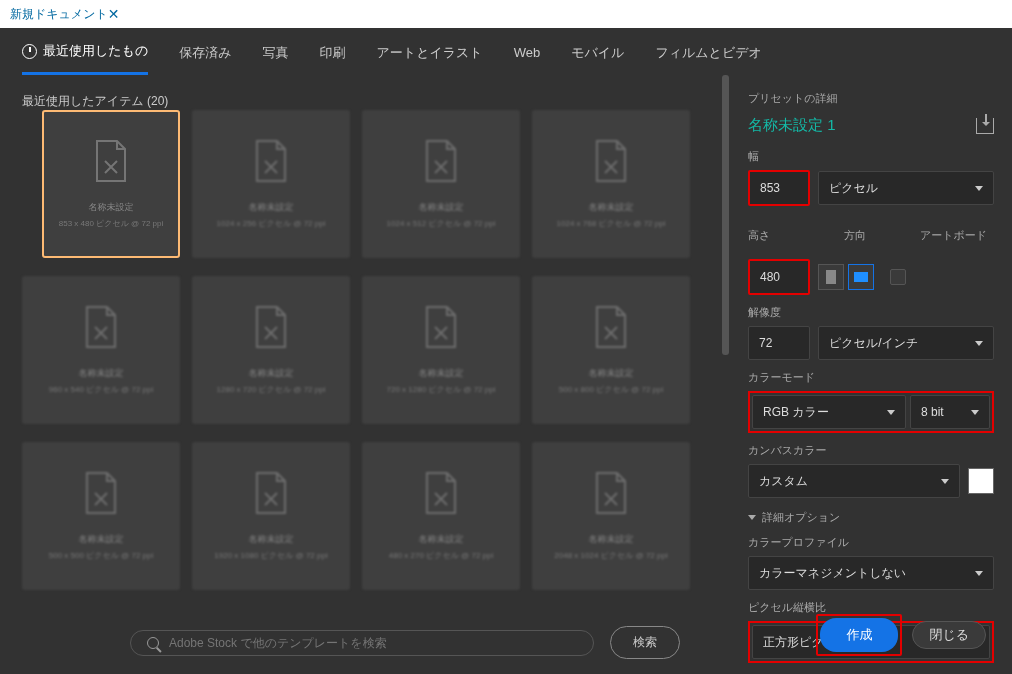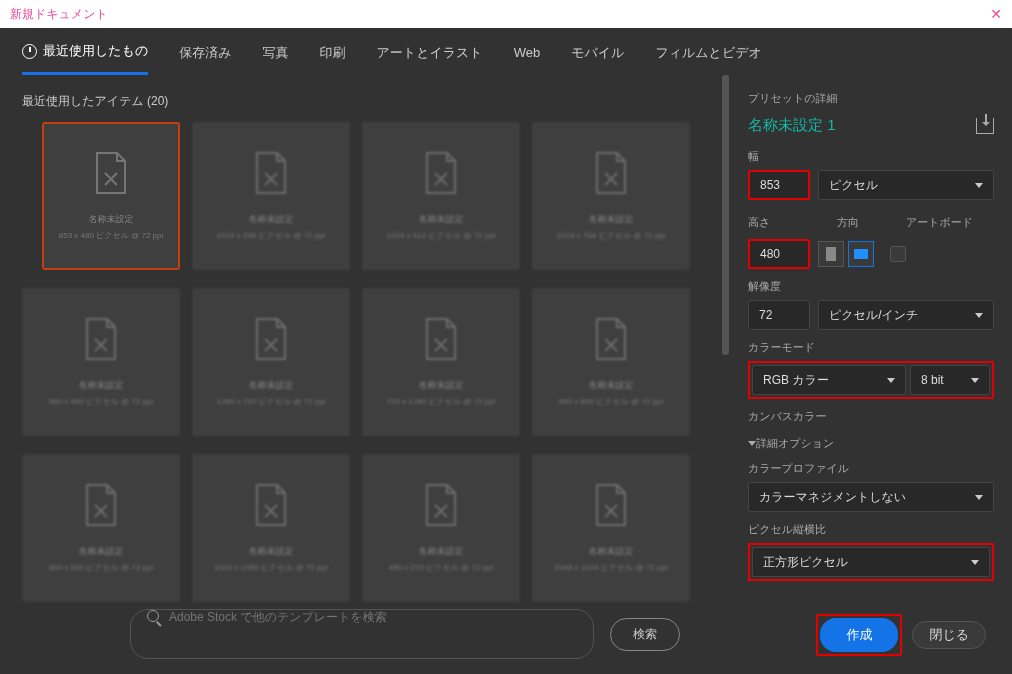--- a/index.html
+++ b/index.html
@@ -1,52 +1,52 @@
 <!DOCTYPE html>
 <html><head>
 <meta charset="utf-8">
 <style>
 * { margin: 0; padding: 0; box-sizing: border-box; font-family: "Hiragino Kaku Gothic Pro", "Yu Gothic", sans-serif; }
 body { background: #323232; color: #ccc; width: 1012px; height: 674px; overflow: hidden; }
-.titlebar { background: #fff; color: #ec4899; height: 28px; display: flex; align-items: center; justify-content: space-between; padding: 0 10px; font-size: 12px; }
+.titlebar { background: #fff; color: #0369a1; height: 28px; display: flex; align-items: center; padding: 0 10px; font-size: 12px; }
 .titlebar .close { font-size: 14px; cursor: pointer; }
 .tabs { display: flex; gap: 31px; padding: 14px 22px 0; background: #323232; }
 .tab { color: #ccc; font-size: 13px; padding-bottom: 12px; cursor: pointer; display: flex; align-items: center; gap: 6px; }
 .tab.active { border-bottom: 3px solid #1473e6; color: #fff; }
 .main { display: flex; height: calc(674px - 28px - 44px); }
 .left { flex: 1; padding: 18px 0 0 22px; position: relative; min-width: 0; }
-.recent-label { font-size: 12px; color: #ccc; margin-bottom: 12px; }
+.recent-label { font-size: 12px; color: #ccc; }
 .grid { display: grid; grid-template-columns: repeat(4, 158px); gap: 18px 12px; }
 .card { background: #3f3f3f; height: 148px; border-radius: 3px; display: flex; flex-direction: column; align-items: center; justify-content: center; cursor: pointer; filter: blur(1.2px); }
-.card.selected { border: 2px solid #c2410c; filter: none; background: #3f3f3f; margin-left: 20px; }
+.card.selected { border: 2px solid #fdba74; filter: none; background: #3f3f3f; margin-left: 20px; }
 .card .fileicon { width: 36px; height: 44px; opacity: 0.5; margin-bottom: 18px; }
 .card.selected .fileicon { opacity: 0.6; }
 .card .t1 { font-size: 9px; color: #888; margin-bottom: 4px; }
 .card .t2 { font-size: 8px; color: #777; }
 .searchbar { position: absolute; bottom: 18px; left: 130px; right: 50px; display: flex; gap: 16px; align-items: center; }
-.searchfield { flex: 1; background: none; border: 1px solid #555; border-radius: 18px; height: 50px; display: flex; align-items: flex-start; padding: 0 16px; gap: 10px; }
+.searchfield { flex: 1; background: none; border: 1px solid #555; border-radius: 18px; height: 26px; display: flex; align-items: center; padding: 0 16px; gap: 10px; }
 .searchfield input { background: none; border: none; color: #999; flex: 1; outline: none; font-size: 12px; }
 .searchbtn { background: none; border: 1px solid #888; border-radius: 17px; color: #ccc; padding: 7px 22px; font-size: 12px; cursor: pointer; }
 .scrollbar { position: absolute; right: 1px; top: 0; width: 7px; height: 280px; background: #555; border-radius: 3px; }
 .right { width: 282px; background: #323232; padding: 16px 18px; font-size: 11px; color: #aaa; }
 .right .heading { font-size: 11px; margin-bottom: 10px; }
 .preset-name-row { display: flex; align-items: center; justify-content: space-between; margin-bottom: 14px; }
 .preset-name-row .nm { font-size: 15px; color: #14b8a6; }
 .label { font-size: 11px; color: #aaa; margin-bottom: 6px; }
 .row { display: flex; gap: 8px; margin-bottom: 10px; align-items: center; }
-.field { background: #282828; border: 1px solid #444; height: 30px; display: flex; align-items: center; padding: 0 10px; font-size: 12px; color: #ddd; border-radius: 2px; }
+.field { background: #282828; border: 1px solid #444; height: 30px; display: flex; align-items: center; padding: 16px 10px; font-size: 12px; color: #ddd; border-radius: 2px; }
 .field.num { width: 62px; }
 .field.sel { justify-content: space-between; }
 .hl { border: 2px solid #e30000; }
 .chev { width: 0; height: 0; border-left: 4px solid transparent; border-right: 4px solid transparent; border-top: 5px solid #ccc; }
 .orient-btns { display: flex; gap: 4px; }
 .orient-btn { width: 26px; height: 26px; background: #3a3a3a; border: 1px solid #555; display: flex; align-items: center; justify-content: center; cursor: pointer; }
 .orient-btn.active { border-color: #1473e6; }
 .checkbox { width: 16px; height: 16px; background: #3a3a3a; border: 1px solid #555; border-radius: 2px; }
-.adv { display: flex; align-items: center; margin: 12px 0 10px; cursor: pointer; }
+.adv { display: flex; align-items: center; gap: 6px; margin: 12px 0 10px; cursor: pointer; }
 .adv .c { width: 0; height: 0; border-left: 4px solid transparent; border-right: 4px solid transparent; border-top: 5px solid #aaa; }
 .swatch { width: 26px; height: 26px; background: #fff; border: 1px solid #666; }
 .footer { position: absolute; bottom: 18px; right: 26px; display: flex; gap: 10px; align-items: center; }
 .btn-create { background: #1473e6; color: #fff; border: none; border-radius: 16px; padding: 8px 26px; font-size: 13px; cursor: pointer; }
 .btn-close { background: #3a3a3a; color: #ddd; border: 1px solid #555; border-radius: 16px; padding: 4px 16px; font-size: 13px; cursor: pointer; }
 .hl-wrap { border: 2px solid #e30000; padding: 2px; display: inline-flex; border-radius: 2px; }
 .clock-icon { width: 15px; height: 15px; border: 1.5px solid #fff; border-radius: 50%; position: relative; }
 .clock-icon::after { content: ""; position: absolute; width: 1.5px; height: 5px; background: #fff; top: 2px; left: 6px; }
 .search-icon { width: 12px; height: 12px; border: 1.5px solid #999; border-radius: 50%; position: relative; }
 .search-icon::after { content: ""; position: absolute; width: 6px; height: 1.5px; background: #999; bottom: -3px; right: -4px; transform: rotate(45deg); }
@@ -202,21 +202,21 @@
     <div class="row">
       <div class="field num hl">853</div>
       <div class="field sel" style="flex:1">
         <span>ピクセル</span>
           <span class="chev"></span>
       </div>
     </div>
 
     <div class="row" style="gap:22px;margin-bottom:4px">
       <div class="label" style="margin:0;width:62px">高さ</div>
-      <div class="label" style="margin:5px">方向</div>
+      <div class="label" style="margin:12px">方向</div>
       <div class="label" style="margin:0;margin-left:20px">アートボード</div>
     </div>
     <div class="row">
       <div class="field num hl">480</div>
       <div class="orient-btns">
         <div class="orient-btn">
             <span class="portrait-icon"></span>
           </div>
         <div class="orient-btn active">
             <span class="landscape-icon"></span>
@@ -240,20 +240,27 @@
         <span>RGB カラー</span>
           <span class="chev"></span>
       </div>
       <div class="field sel" style="width:80px">
         <span>8 bit</span>
           <span class="chev"></span>
       </div>
     </div>
 
     <div class="label">カンバスカラー</div>
+    <div class="row">
+      <div class="field sel" style="flex:1">
+        <span>カスタム</span>
+          <span class="chev"></span>
+      </div>
+      <div class="swatch"></div>
+    </div>
 
     <div class="adv">
       <span class="c"></span>
       <span>詳細オプション</span>
     </div>
 
     <div class="label">カラープロファイル</div>
     <div class="row">
       <div class="field sel" style="flex:1">
         <span>カラーマネジメントしない</span>

